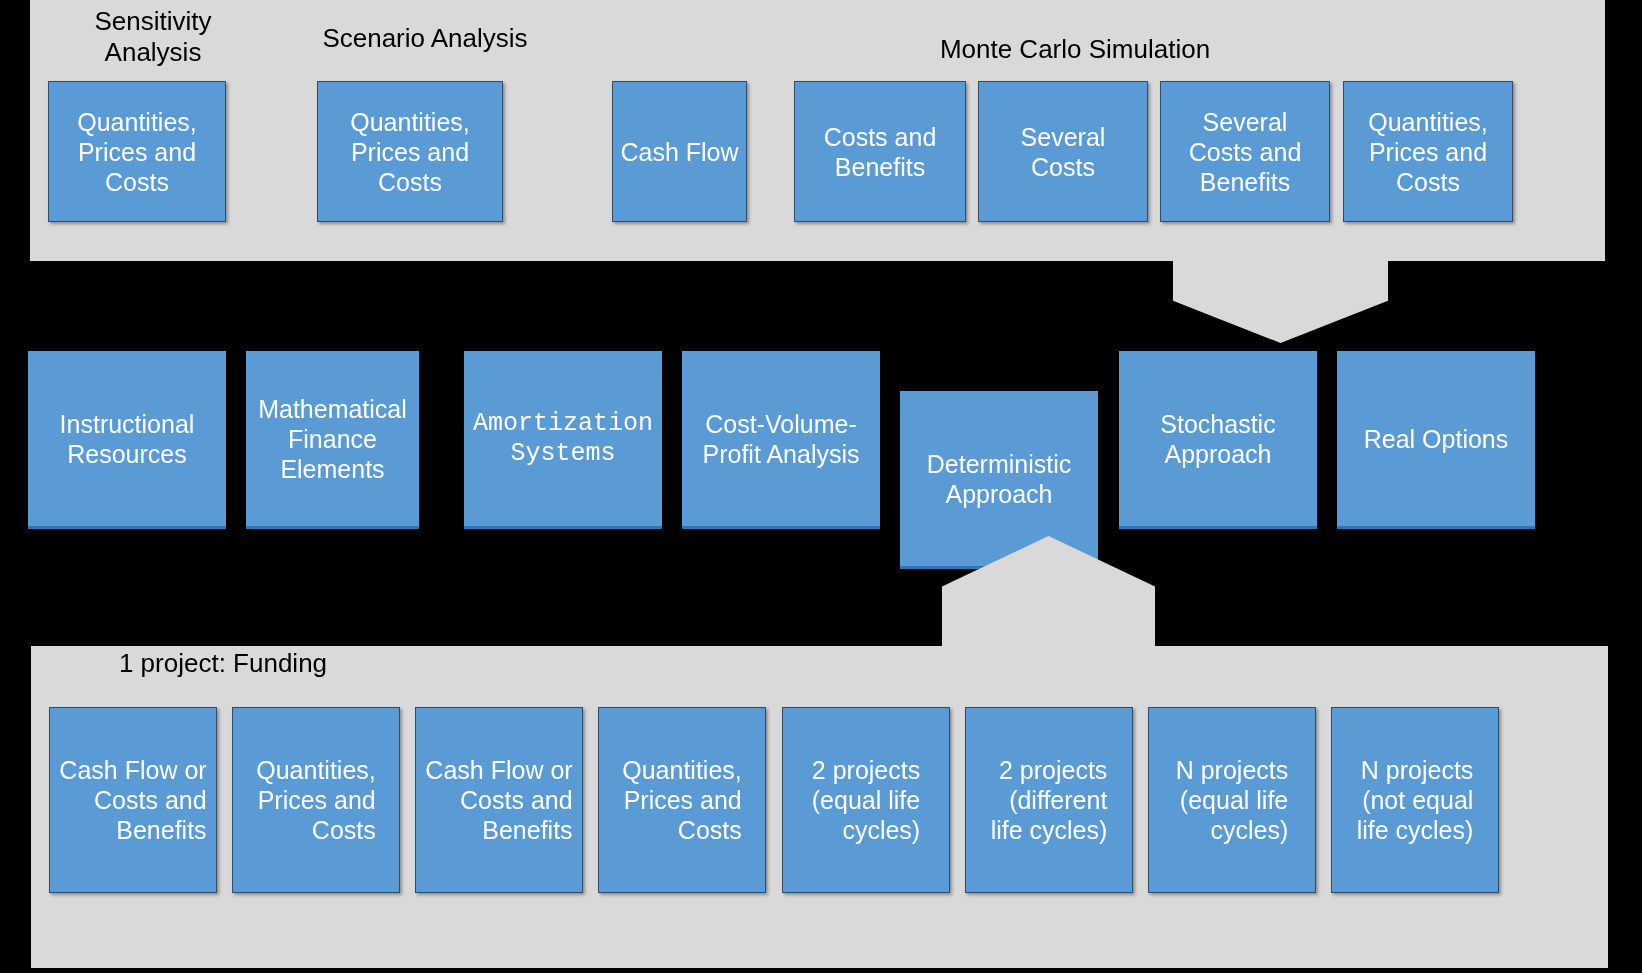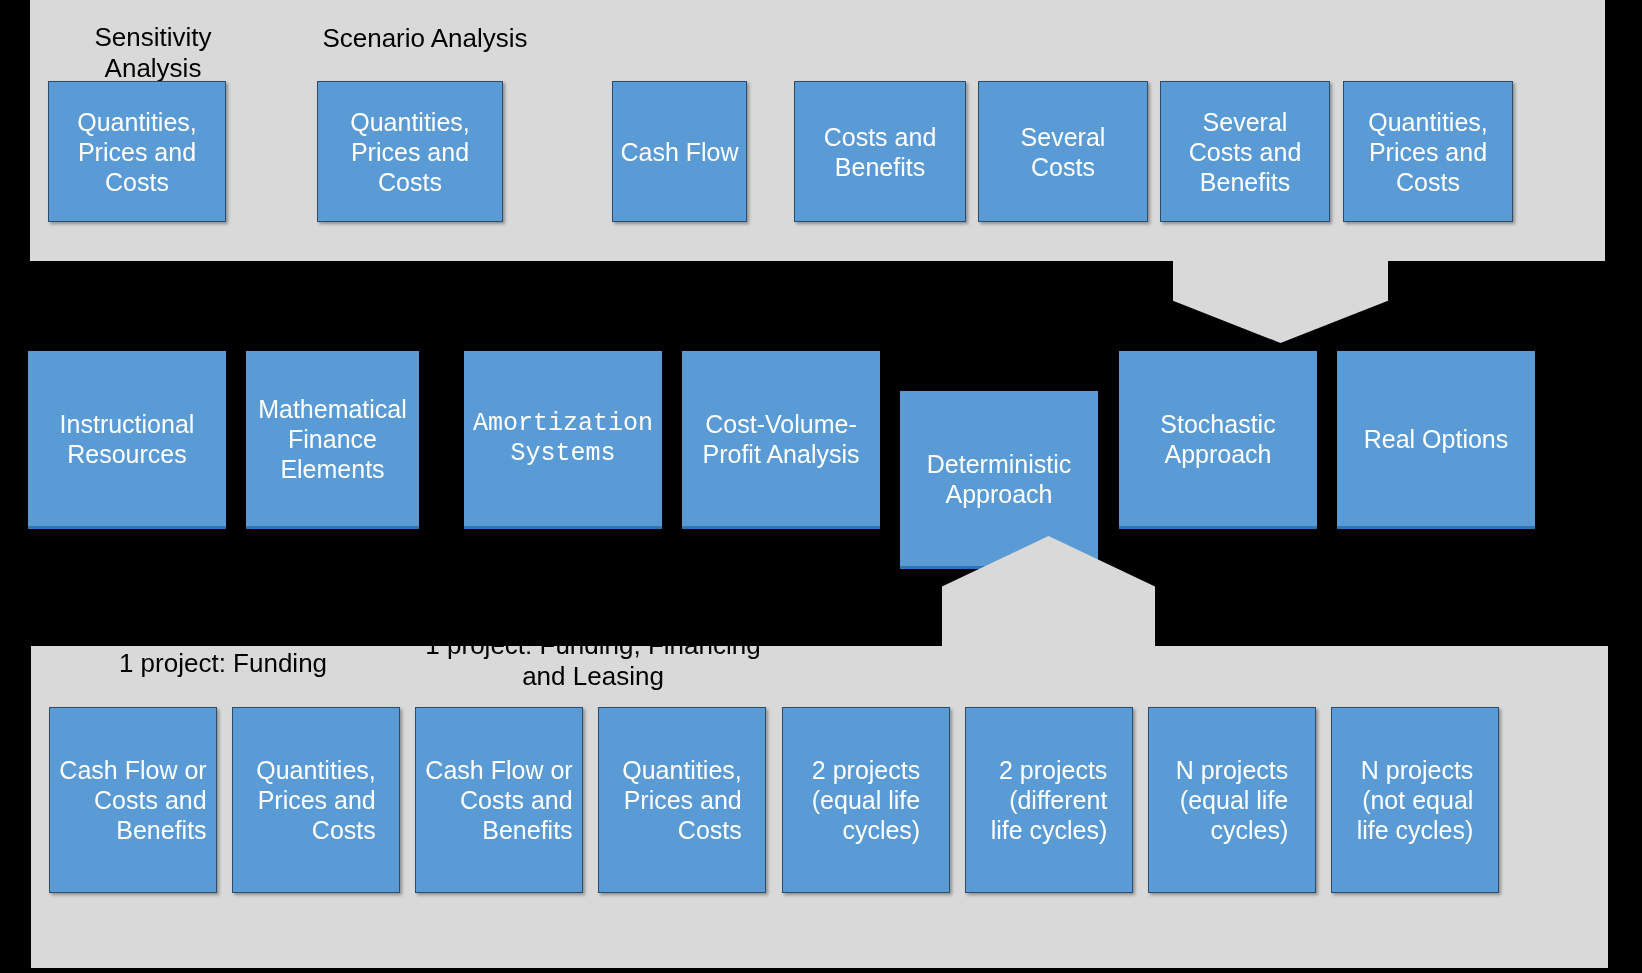--- a/index.html
+++ b/index.html
@@ -93,23 +93,24 @@
     background: #D9D9D9;
   }
 </style>
 </head>
 <body>
 
 <div class="stage">
 
   <div class="panel panel-top"></div>
 
-  <div class="caption" style="left:68px; top:6px; width:170px;margin-top:16px;">Sensitivity
+  <div class="caption" style="left:68px; top:6px; width:170px;">Sensitivity
 Analysis</div>
   <div class="caption" style="left:310px; top:23px; width:230px;">Scenario Analysis</div>
+  <div class="caption" style="left:900px; top:34px; width:350px;">Monte Carlo Simulation</div>
 
   <div class="bbox top-row" style="left:48px; top:81px; width:178px; height:141px;">Quantities,
 Prices and
 Costs</div>
   <div class="bbox top-row" style="left:317px; top:81px; width:186px; height:141px;">Quantities,
 Prices and
 Costs</div>
   <div class="bbox top-row" style="left:612px; top:81px; width:135px; height:141px;">Cash Flow</div>
   <div class="bbox top-row" style="left:794px; top:81px; width:172px; height:141px;">Costs and
 Benefits</div>
@@ -137,22 +138,20 @@
 Approach</div>
   <div class="bbox mid-row" style="left:1119px; top:351px; width:198px; height:178px;">Stochastic
 Approach</div>
   <div class="bbox mid-row" style="left:1337px; top:351px; width:198px; height:178px;">Real Options</div>
 
   <div class="arrow arrow-up"></div>
 
   <div class="panel panel-bottom"></div>
 
   <div class="caption" style="left:108px; top:648px; width:230px;">1 project: Funding</div>
-  <div class="caption" style="left:423px; top:630px; width:340px;">1 project: Funding, Financing
-and Leasing</div>
 
   <div class="bbox bot-row" style="left:49px; top:707px; width:168px; height:186px;">Cash Flow or
 Costs and
 Benefits</div>
   <div class="bbox bot-row" style="left:232px; top:707px; width:168px; height:186px;">Quantities,
 Prices and
 Costs</div>
   <div class="bbox bot-row" style="left:415px; top:707px; width:168px; height:186px;">Cash Flow or
 Costs and
 Benefits</div>

